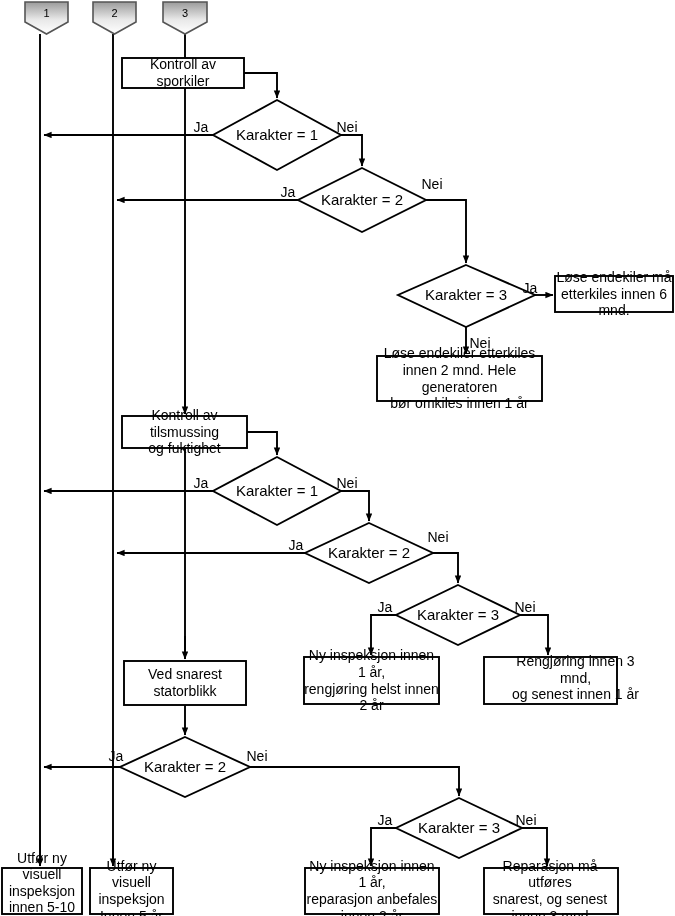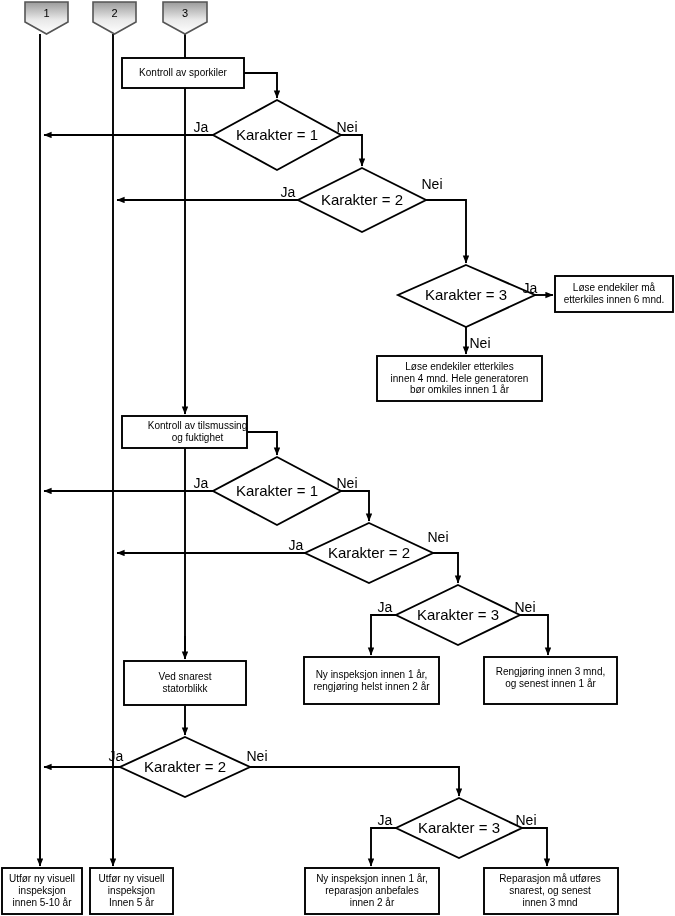--- a/index.html
+++ b/index.html
@@ -2,21 +2,21 @@
 <html><head>
 <meta charset="utf-8">
 <style>
   html,body{margin:0;padding:0;background:#ffffff;}
   body{font-family:"Liberation Sans", sans-serif;}
   #canvas{position:relative;width:675px;height:916px;background:#fff;overflow:hidden;}
   #canvas svg{position:absolute;left:0;top:0;width:675px;height:916px;}
   .lbl{position:absolute;font-family:"Liberation Sans", sans-serif;color:#000;
        display:flex;align-items:center;justify-content:center;text-align:center;
        line-height:1.18;white-space:pre-line;pointer-events:none;}
-  .boxtext{font-size:10px;}
+  .boxtext{font-size:14px;}
   .diatext{font-size:15px;}
   .edgetext{font-size:14px;}
   .conntext{font-size:11px;}
 </style>
 </head>
 <body>
 
 <div id="canvas">
 
   <svg viewBox="0 0 675 916">
@@ -114,44 +114,44 @@
       <path d="M93,2 L136,2 L136,22 L114.5,34 L93,22 z" fill="url(#connGrad)"></path>
       <path d="M163,2 L207,2 L207,22 L185,34 L163,22 z" fill="url(#connGrad)"></path>
     </g>
   </svg>
 
   <div class="lbl conntext" style="left:25px;top:2px;width:43px;height:22px;">1</div>
   <div class="lbl conntext" style="left:93px;top:2px;width:43px;height:22px;">2</div>
   <div class="lbl conntext" style="left:163px;top:2px;width:44px;height:22px;">3</div>
 
   <div class="lbl boxtext" style="left:122px;top:58px;width:122px;height:30px;">Kontroll av sporkiler</div>
-  <div class="lbl boxtext" style="left:122px;top:416px;width:125px;height:32px;padding-left:13px;">Kontroll av tilsmussing
+  <div class="lbl boxtext" style="left:122px;top:416px;width:125px;height:32px;">Kontroll av tilsmussing
 og fuktighet</div>
   <div class="lbl boxtext" style="left:124px;top:661px;width:122px;height:44px;">Ved snarest
 statorblikk</div>
 
   <div class="lbl diatext" style="left:229px;top:124px;width:96px;height:22px;">Karakter = 1</div>
   <div class="lbl diatext" style="left:314px;top:189px;width:96px;height:22px;">Karakter = 2</div>
   <div class="lbl diatext" style="left:418px;top:284px;width:96px;height:22px;">Karakter = 3</div>
 
   <div class="lbl diatext" style="left:229px;top:480px;width:96px;height:22px;">Karakter = 1</div>
   <div class="lbl diatext" style="left:321px;top:542px;width:96px;height:22px;">Karakter = 2</div>
   <div class="lbl diatext" style="left:410px;top:604px;width:96px;height:22px;">Karakter = 3</div>
 
   <div class="lbl diatext" style="left:137px;top:756px;width:96px;height:22px;">Karakter = 2</div>
   <div class="lbl diatext" style="left:411px;top:817px;width:96px;height:22px;">Karakter = 3</div>
 
   <div class="lbl boxtext" style="left:555px;top:276px;width:118px;height:36px;border-radius:17px;">Løse endekiler må
 etterkiles innen 6 mnd.</div>
   <div class="lbl boxtext" style="left:377px;top:356px;width:165px;height:45px;">Løse endekiler etterkiles
-innen 4 mnd. Hele generatoren
+innen 2 mnd. Hele generatoren
 bør omkiles innen 1 år</div>
   <div class="lbl boxtext" style="left:304px;top:657px;width:135px;height:47px;">Ny inspeksjon innen 1 år,
 rengjøring helst innen 2 år</div>
-  <div class="lbl boxtext" style="left:484px;top:657px;width:133px;height:42px;">Rengjøring innen 3 mnd,
+  <div class="lbl boxtext" style="left:484px;top:657px;width:133px;height:42px;padding-left:25px;">Rengjøring innen 3 mnd,
 og senest innen 1 år</div>
   <div class="lbl boxtext" style="left:305px;top:868px;width:134px;height:46px;">Ny inspeksjon innen 1 år,
 reparasjon anbefales
 innen 2 år</div>
   <div class="lbl boxtext" style="left:484px;top:868px;width:132px;height:46px;">Reparasjon må utføres
 snarest, og senest
 innen 3 mnd</div>
   <div class="lbl boxtext" style="left:2px;top:868px;width:80px;height:46px;">Utfør ny visuell
 inspeksjon
 innen 5-10 år</div>

